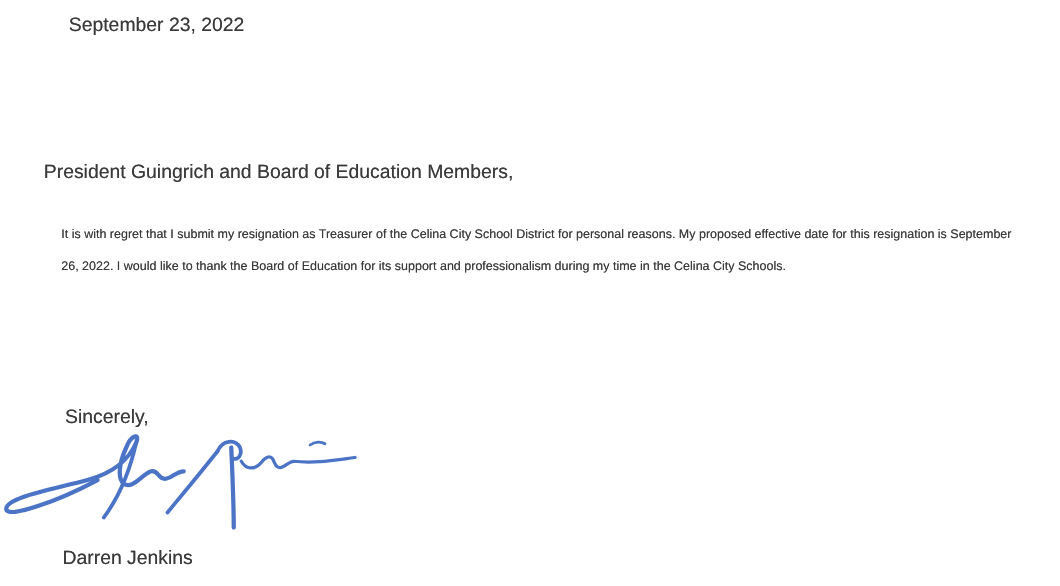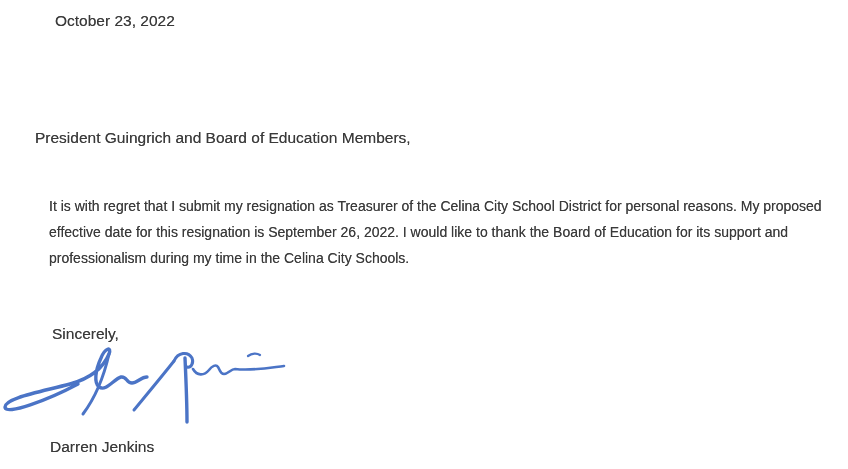--- a/index.html
+++ b/index.html
@@ -25,23 +25,23 @@
   .line {
     position: absolute;
     font-size: 15.5px;
     line-height: 20px;
     white-space: nowrap;
   }
   .date-line      { left: 55px; top: 11px; }
   .salutation     { left: 35px; top: 128px; }
   .body-paragraph {
     position: absolute;
-    left: 49px; top: 193px;
+    left: 49px; top: 175px;
     width: 776px;
-    font-size: 14px;
+    font-size: 10px;
     line-height: 26px;
     white-space: normal;
   }
   .closing        { left: 52px; top: 324px; }
   .signer-name    { left: 50px; top: 437px; }
   .signature-wrap {
     position: absolute;
     left: 0px; top: 338px;
     width: 290px; height: 95px;
   }
@@ -51,21 +51,21 @@
     stroke: var(--sig);
     stroke-linecap: round;
     stroke-linejoin: round;
   }
 </style>
 </head>
 <body>
 
 <div class="page">
 
-  <div class="line date-line">October 23, 2022</div>
+  <div class="line date-line">September 23, 2022</div>
 
   <div class="line salutation">President Guingrich and Board of Education Members,</div>
 
   <div class="body-paragraph">It is with regret that I submit my resignation as Treasurer of the Celina City School District for personal reasons. My proposed effective date for this resignation is September 26, 2022. I would like to thank the Board of Education for its support and professionalism during my time in the Celina City Schools.</div>
 
   <div class="line closing">Sincerely,</div>
 
   <div class="signature-wrap">
     <svg width="290" height="95" viewBox="0 0 290 95" aria-hidden="true">
 

